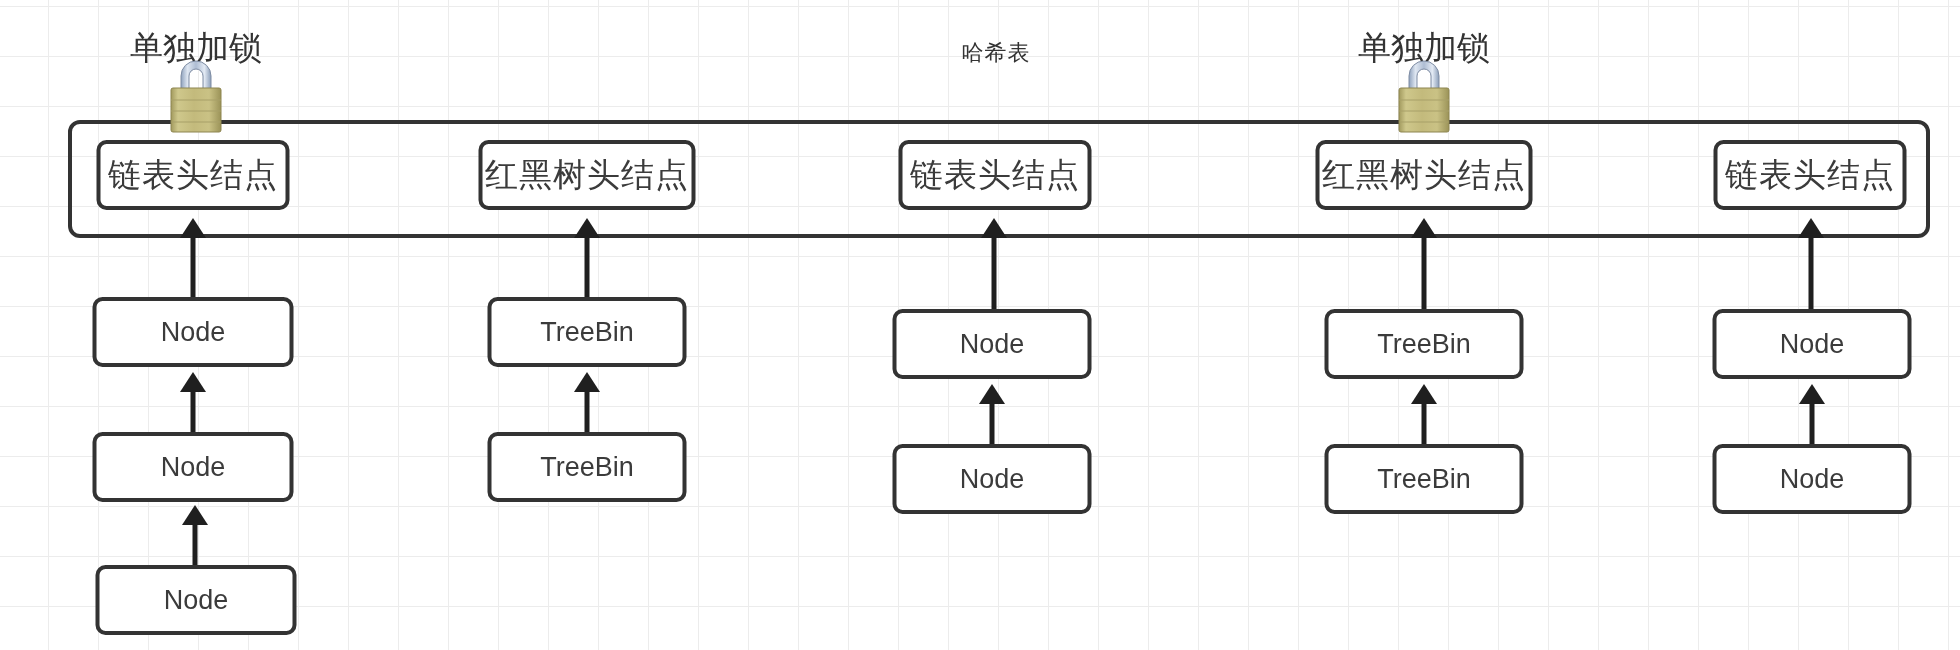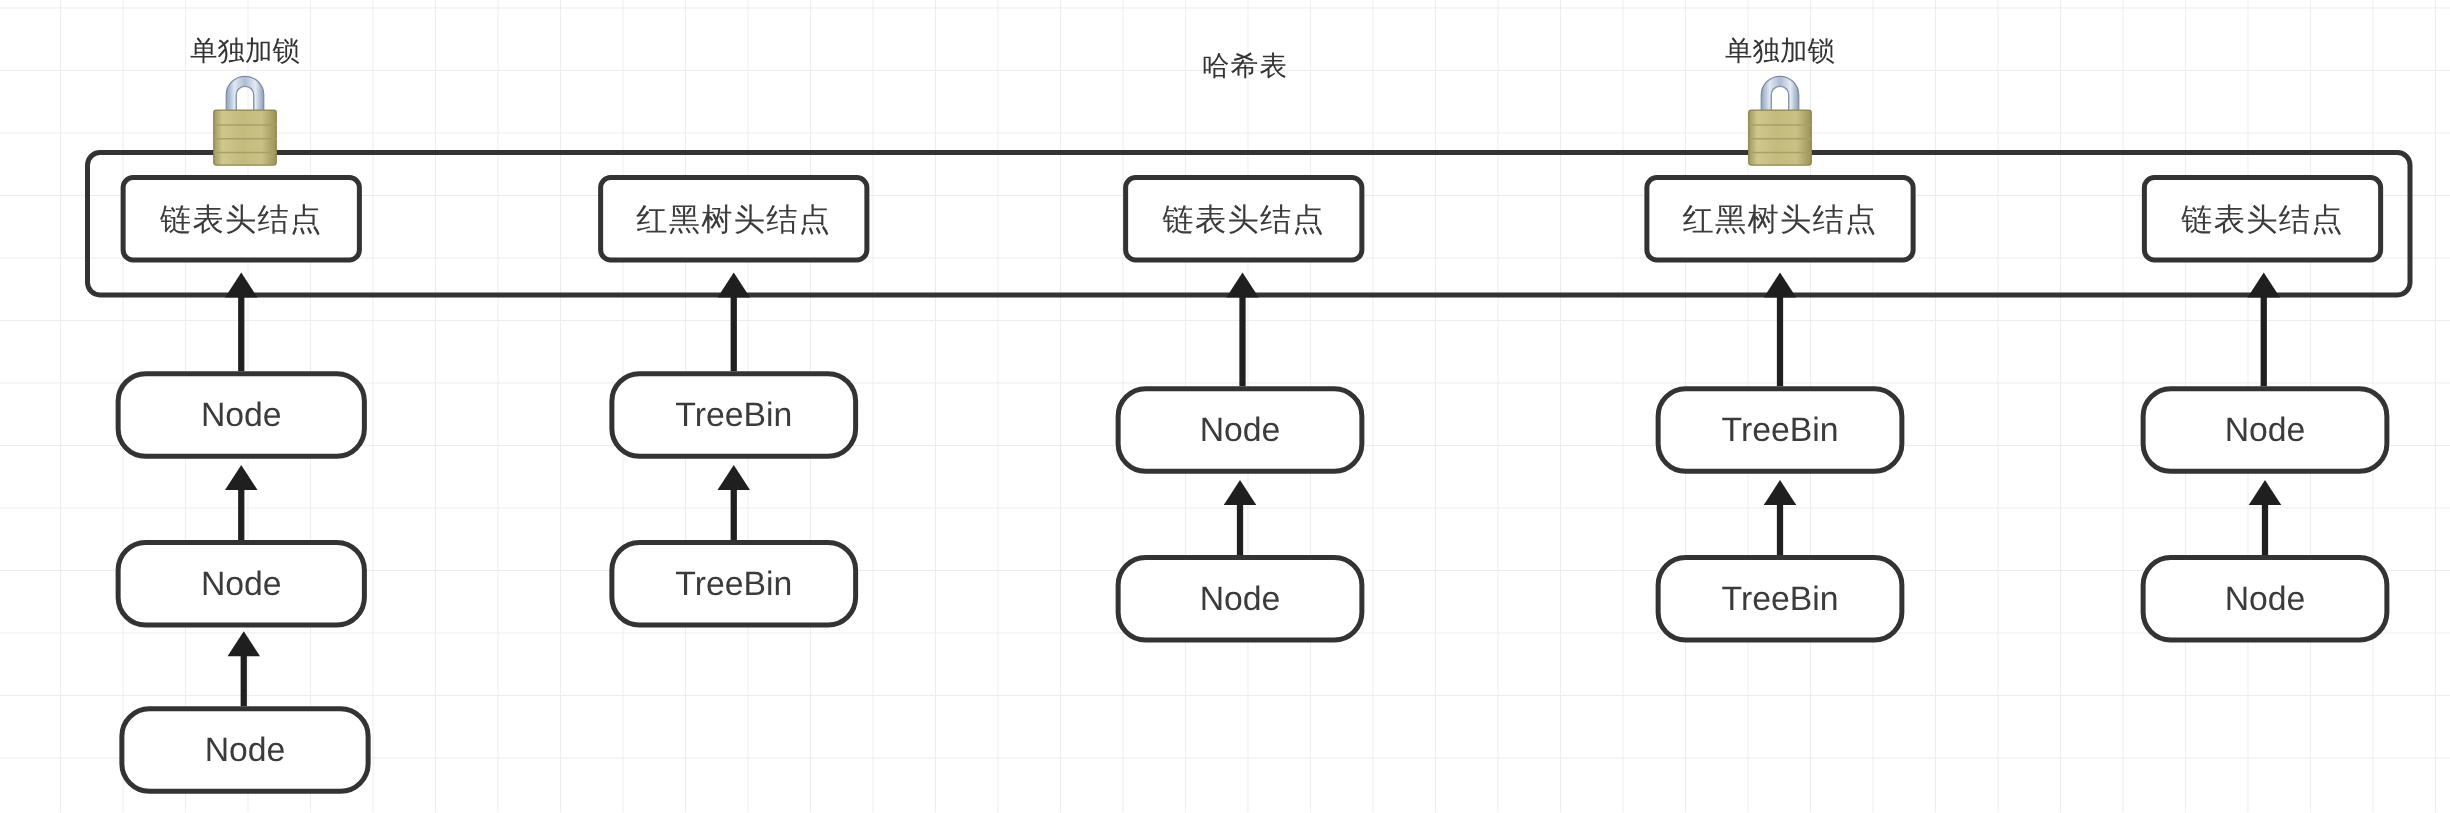--- a/index.html
+++ b/index.html
@@ -27,21 +27,21 @@
     font-size:22px;
     letter-spacing:1px;
     white-space:nowrap;
     transform:translateX(-50%);
   }
 
   
   .lock-label{
     position:absolute;
     color:#333333;
-    font-size:22px;
+    font-size:33px;
     white-space:nowrap;
     transform:translateX(-50%);
   }
 
   
   .table-container{
     position:absolute;
     box-sizing:border-box;
     border:4px solid #333333;
     border-radius:12px;
@@ -55,22 +55,22 @@
     border:4px solid #333333;
     border-radius:10px;
     background:#ffffff;
     color:#3b3b3b;
     display:flex;
     align-items:center;
     justify-content:center;
     white-space:nowrap;
     transform:translateX(-50%);
   }
-  .box.cjk{font-size:25px;letter-spacing:1px;}
-  .box.latin{font-size:27px;border-radius:24px;}
+  .box.cjk{font-size:33px;letter-spacing:1px;}
+  .box.latin{font-size:27px;}
 
   
   .arrow{
     position:absolute;
     transform:translateX(-50%);
     pointer-events:none;
   }
   .arrow .shaft{
     position:absolute;
     left:50%;

